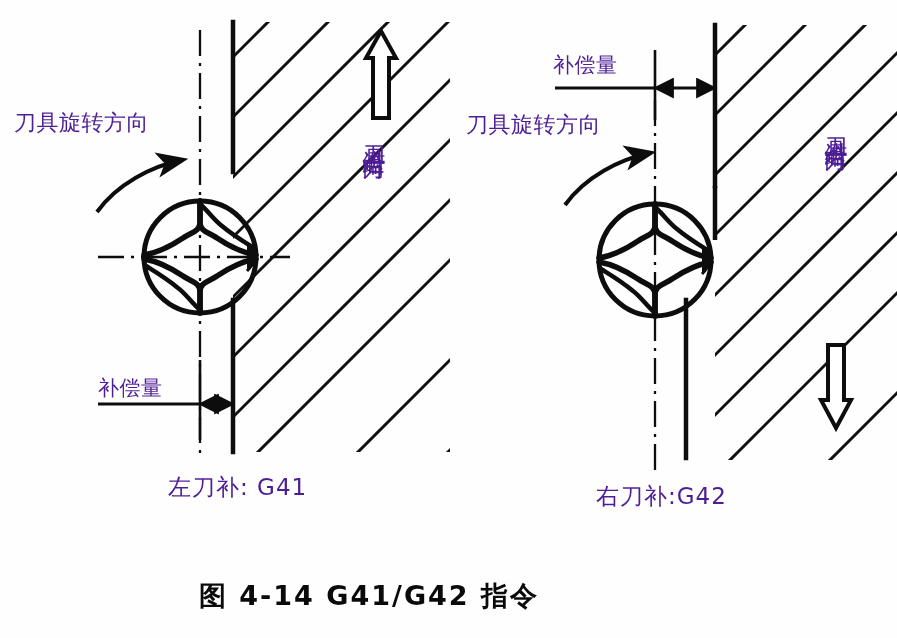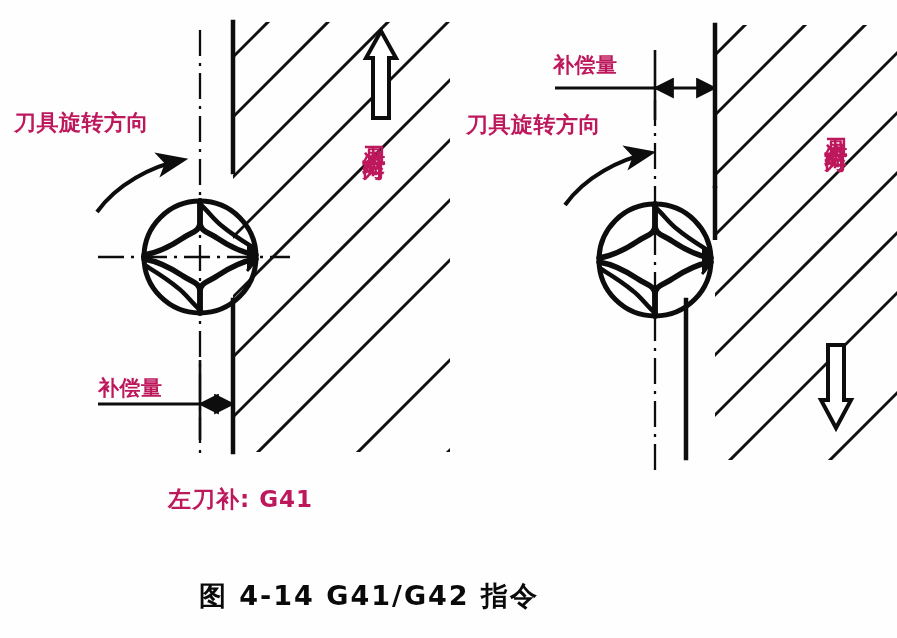--- a/index.html
+++ b/index.html
@@ -25,22 +25,22 @@
     position: absolute;
     left: 0;
     top: 0;
     width: 897px;
     height: 638px;
   }
   .label {
     position: absolute;
     white-space: nowrap;
     font-family: "DejaVu Sans", sans-serif;
-    color: #be185d;
-    font-weight: 700;
+    color: #4c1d95;
+    font-weight: 400;
     letter-spacing: 0.5px;
   }
   .label-horiz {
     font-size: 22px;
     line-height: 1;
   }
   .label-vert {
     font-size: 23px;
     line-height: 1.06;
     writing-mode: vertical-rl;
@@ -197,24 +197,25 @@
       <line x1="655" y1="88" x2="715" y2="88" stroke="#0d0d0d" stroke-width="3" marker-start="url(#arrowFillLeft)" marker-end="url(#arrowFillRight)"></line>
     </g>
   </svg>
 
   <div class="label label-horiz" style="left:14px; top:112px;">刀具旋转方向</div>
 
   <div class="label label-vert" style="left:362px; top:128px;">刀具进给方向</div>
 
   <div class="label label-dim" style="left:98px; top:378px;">补偿量</div>
 
-  <div class="label label-caption" style="left:168px; top:488px;">左刀补: G41</div>
+  <div class="label label-caption" style="left:168px; top:476px;">左刀补: G41</div>
 
   <div class="label label-dim" style="left:553px; top:55px;">补偿量</div>
 
   <div class="label label-horiz" style="left:466px; top:114px;">刀具旋转方向</div>
 
   <div class="label label-vert" style="left:824px; top:120px;">刀具进给方向</div>
 
+  <div class="label label-caption" style="left:596px; top:485px;">右刀补:G42</div>
 
   <div class="figure-title" style="left:0; top:578px;">图 4-14   G41/G42 指令</div>
 
 </div>
 
 </body></html>

